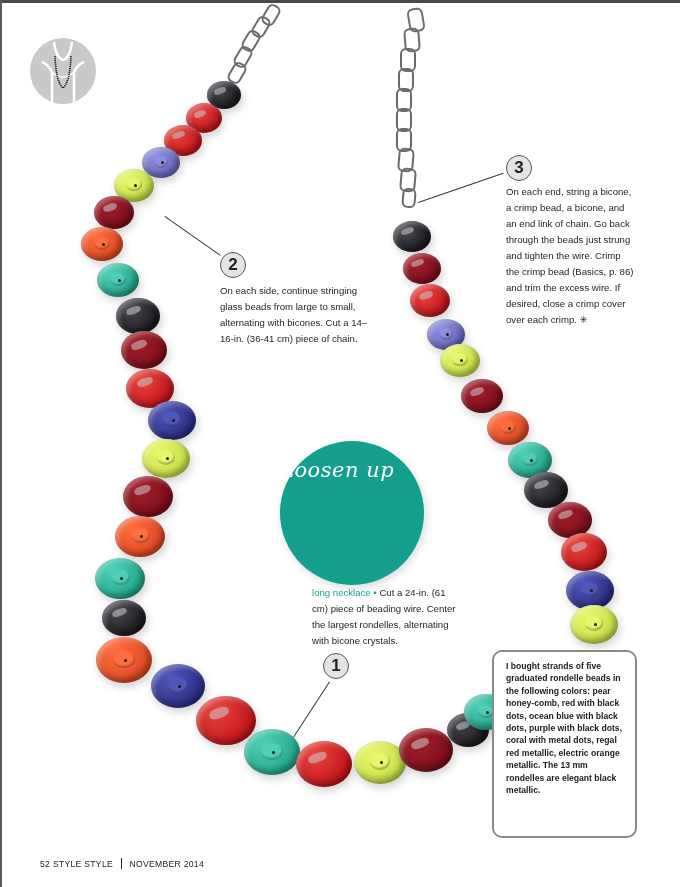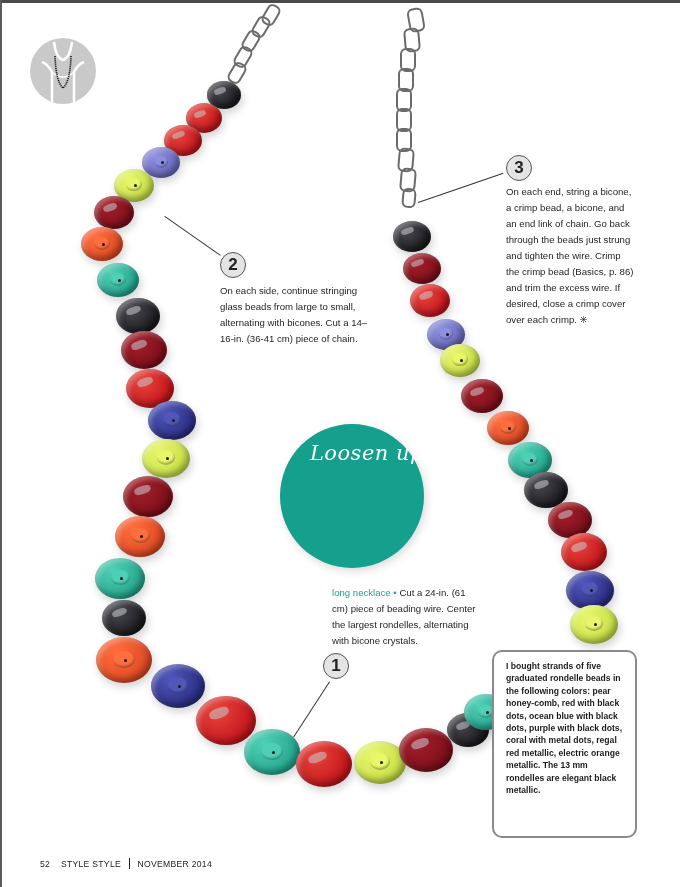--- a/index.html
+++ b/index.html
@@ -8,28 +8,28 @@
   .leftbar{position:absolute;left:0;top:0;width:2px;height:887px;background:#5a5a5a;}
   .icon-circle{position:absolute;left:30px;top:38px;width:66px;height:66px;border-radius:50%;background:#c9c9c9;overflow:hidden;}
   .chain{position:absolute;border:2px solid #6b6b6b;border-radius:6px;background:transparent;}
   .bead{position:absolute;border-radius:50%;box-shadow:inset -3px -4px 6px rgba(0,0,0,0.35), inset 3px 3px 5px rgba(255,255,255,0.35), 2px 4px 8px rgba(0,0,0,0.18);}
   .bead .dot{position:absolute;width:38%;height:38%;border-radius:50%;top:30%;left:31%;box-shadow:inset -1px -2px 2px rgba(0,0,0,0.3);}
   .bead .pip{position:absolute;width:3px;height:3px;border-radius:50%;background:#1a1a1a;top:46%;left:48%;}
   .step-num{position:absolute;width:26px;height:26px;border-radius:50%;background:#e4e4e4;border:1.5px solid #555;box-sizing:border-box;font-weight:bold;font-size:17px;line-height:23px;text-align:center;color:#222;}
   .step-text{position:absolute;font-size:9.6px;line-height:16px;color:#1e1e1e;}
   .accent{color:#1aa58f;}
   .leader{position:absolute;height:1px;background:#333;transform-origin:0 0;}
-  .loosen{position:absolute;left:280px;top:424px;width:144px;height:144px;border-radius:50%;background:#14a08d;color:#fff;text-align:right;box-shadow:2px 3px 8px rgba(0,0,0,0.15);}
+  .loosen{position:absolute;left:280px;top:441px;width:144px;height:144px;border-radius:50%;background:#14a08d;color:#fff;text-align:left;box-shadow:2px 3px 8px rgba(0,0,0,0.15);}
   .loosen-title{font-family:"DejaVu Serif",serif;font-style:italic;font-size:21px;margin-top:17px;letter-spacing:0.5px;}
   .loosen-body{font-size:8.3px;line-height:11.5px;font-weight:bold;margin:4px 14px 0 14px;}
   .color-notes{position:absolute;left:492px;top:650px;width:145px;height:188px;border:2.5px solid #8a8a8a;border-radius:10px;background:#fff;box-sizing:border-box;padding:4px 8px 0 12px;}
   .cn-title{font-family:"DejaVu Serif",serif;font-style:italic;color:#c42a2f;font-size:19px;line-height:26px;margin-left:2px;}
   .cn-body{font-size:8.6px;line-height:12.4px;font-weight:bold;color:#1c1c1c;margin-top:4px;}
   .footer{position:absolute;left:40px;top:858px;font-size:8.6px;color:#222;letter-spacing:0.3px;}
-  .footer .pg{margin-right:8px;}
+  .footer .pg{}
   .footer .sep{display:inline-block;width:1px;height:11px;background:#222;margin:0 5px;vertical-align:-2px;}
 </style>
 </head>
 <body>
 
 <div class="topbar"></div>
 <div class="leftbar"></div>
 
 <div class="icon-circle">
   <svg width="66" height="66" viewBox="0 0 66 66">
@@ -221,21 +221,21 @@
 <div class="step-num" style="left:506px;top:155px;">3</div>
 <div class="step-text" style="left:506px;top:184px;width:128px;">
   <span>On each end, string a bicone, a crimp bead, a bicone, and an end link of chain. Go back through the beads just strung and tighten the wire. Crimp the crimp bead (Basics, p. 86) and trim the excess wire. If desired, close a crimp cover over each crimp.</span>
   <span>✳</span>
 </div>
 
 <div class="loosen">
   <div class="loosen-title">Loosen up</div>
 </div>
 
-<div class="step-text" style="left:332px;top:585px;width:150px;">
+<div class="step-text" style="left:312px;top:585px;width:150px;">
   <span class="accent">long necklace</span>
   <span class="accent">•</span>
   <span>Cut a 24-in. (61 cm) piece of beading wire. Center the largest rondelles, alternating with bicone crystals.</span>
 </div>
 <div class="step-num" style="left:323px;top:653px;">1</div>
 <div class="leader" style="left:330px;top:682px;width:66px;transform:rotate(123deg);"></div>
 
 <div class="color-notes">
   <div class="cn-body">I bought strands of five graduated rondelle beads in the following colors: pear honey-comb, red with black dots, ocean blue with black dots, purple with black dots, coral with metal dots, regal red metallic, electric orange metallic. The 13 mm rondelles are elegant black metallic.</div>
 </div>

